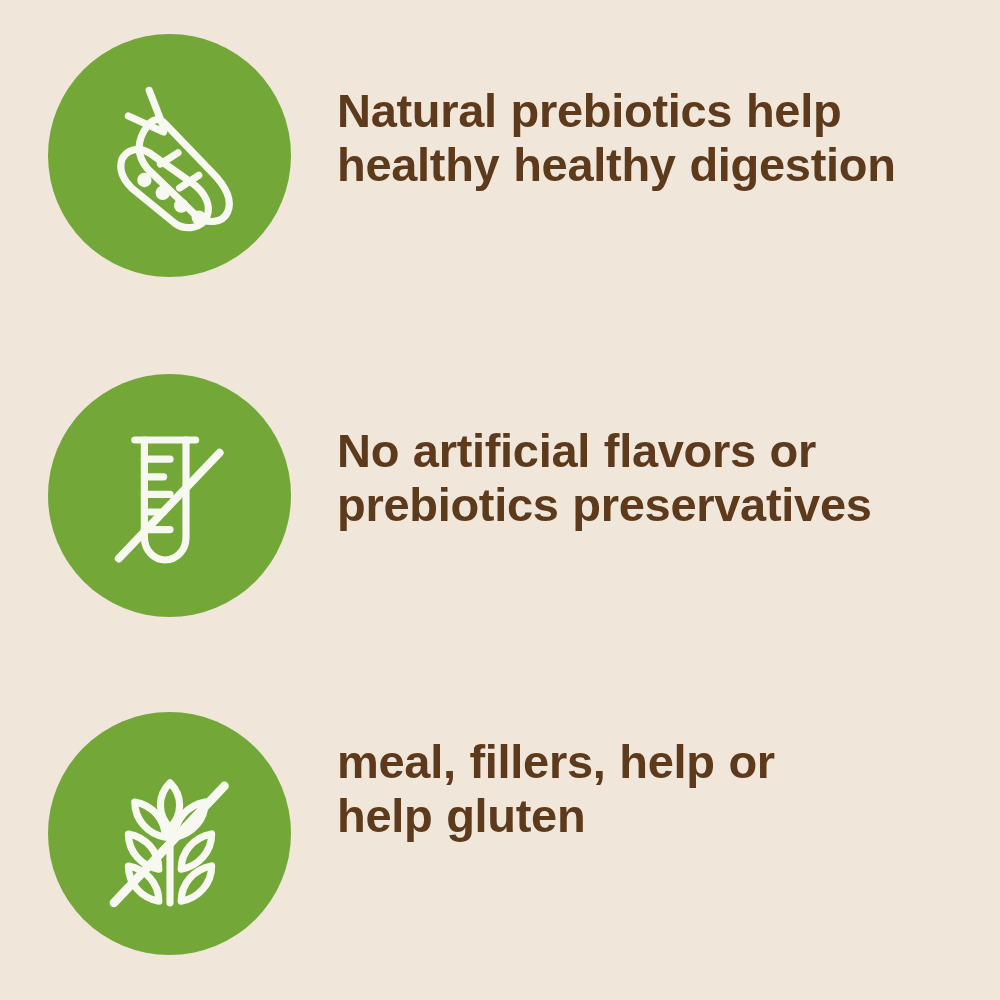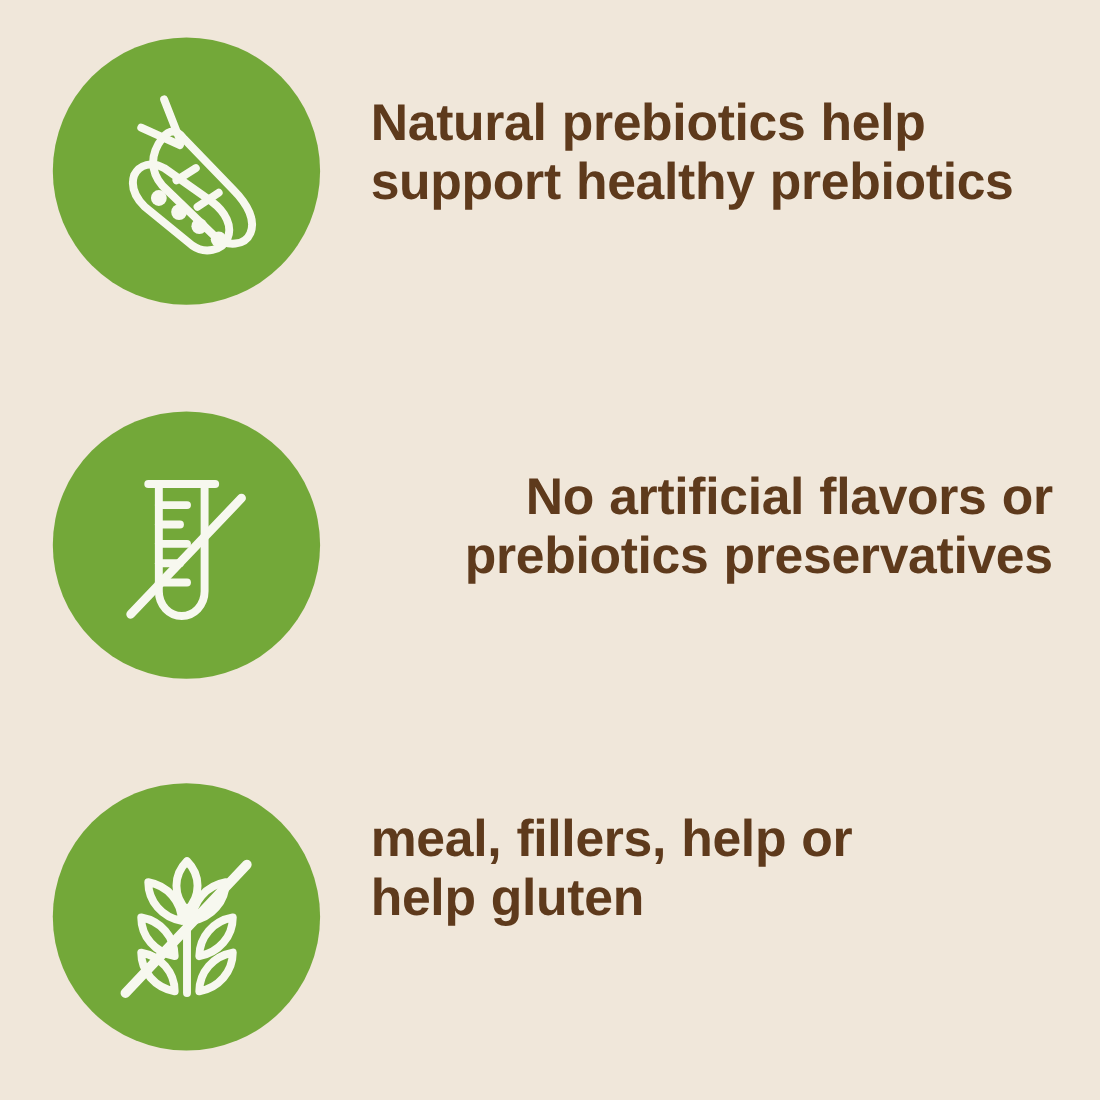--- a/index.html
+++ b/index.html
@@ -56,21 +56,21 @@
     width: 620px;
     color: #5e3a1c;
     font-family: "Liberation Sans", sans-serif;
     font-weight: bold;
     font-size: 47px;
     line-height: 54px;
     letter-spacing: -0.3px;
     word-spacing: 1px;
   }
   .row-1 .benefit-text { top: 50px; }
-  .row-2 .benefit-text { top: 50px; text-align: right; }
+  .row-2 .benefit-text { top: 50px; }
   .row-3 .benefit-text { top: 23px; }
 
   .benefit-text .line {
     display: block;
     white-space: nowrap;
   }
 </style>
 </head>
 <body>
 
@@ -91,21 +91,21 @@
         <path d="M40 104 C36 116 40 128 52 140 L106 184 C120 194 140 190 146 176 C152 162 144 146 128 134 L74 96 C60 88 46 92 40 104 Z"></path>
 
         <circle cx="68" cy="130" r="9" fill="#f7f8ef" stroke="none"></circle>
         <circle cx="91" cy="146" r="9" fill="#f7f8ef" stroke="none"></circle>
         <circle cx="114" cy="162" r="9" fill="#f7f8ef" stroke="none"></circle>
         <circle cx="136" cy="177" r="9" fill="#f7f8ef" stroke="none"></circle>
       </svg>
     </div>
     <div class="benefit-text">
       <span class="line">Natural prebiotics help</span>
-      <span class="line">support healthy prebiotics</span>
+      <span class="line">healthy healthy digestion</span>
     </div>
   </div>
 
   <div class="benefit-row row-2">
     <div class="icon-badge">
       <svg viewBox="0 0 200 200" fill="none" xmlns="http://www.w3.org/2000/svg" stroke="#f7f8ef" stroke-width="9" stroke-linecap="round" stroke-linejoin="round">
 
         <path d="M56 30 L132 30"></path>
 
         <path d="M68 30 L68 152 C68 168 80 180 94 180 C108 180 120 168 120 152 L120 30"></path>

